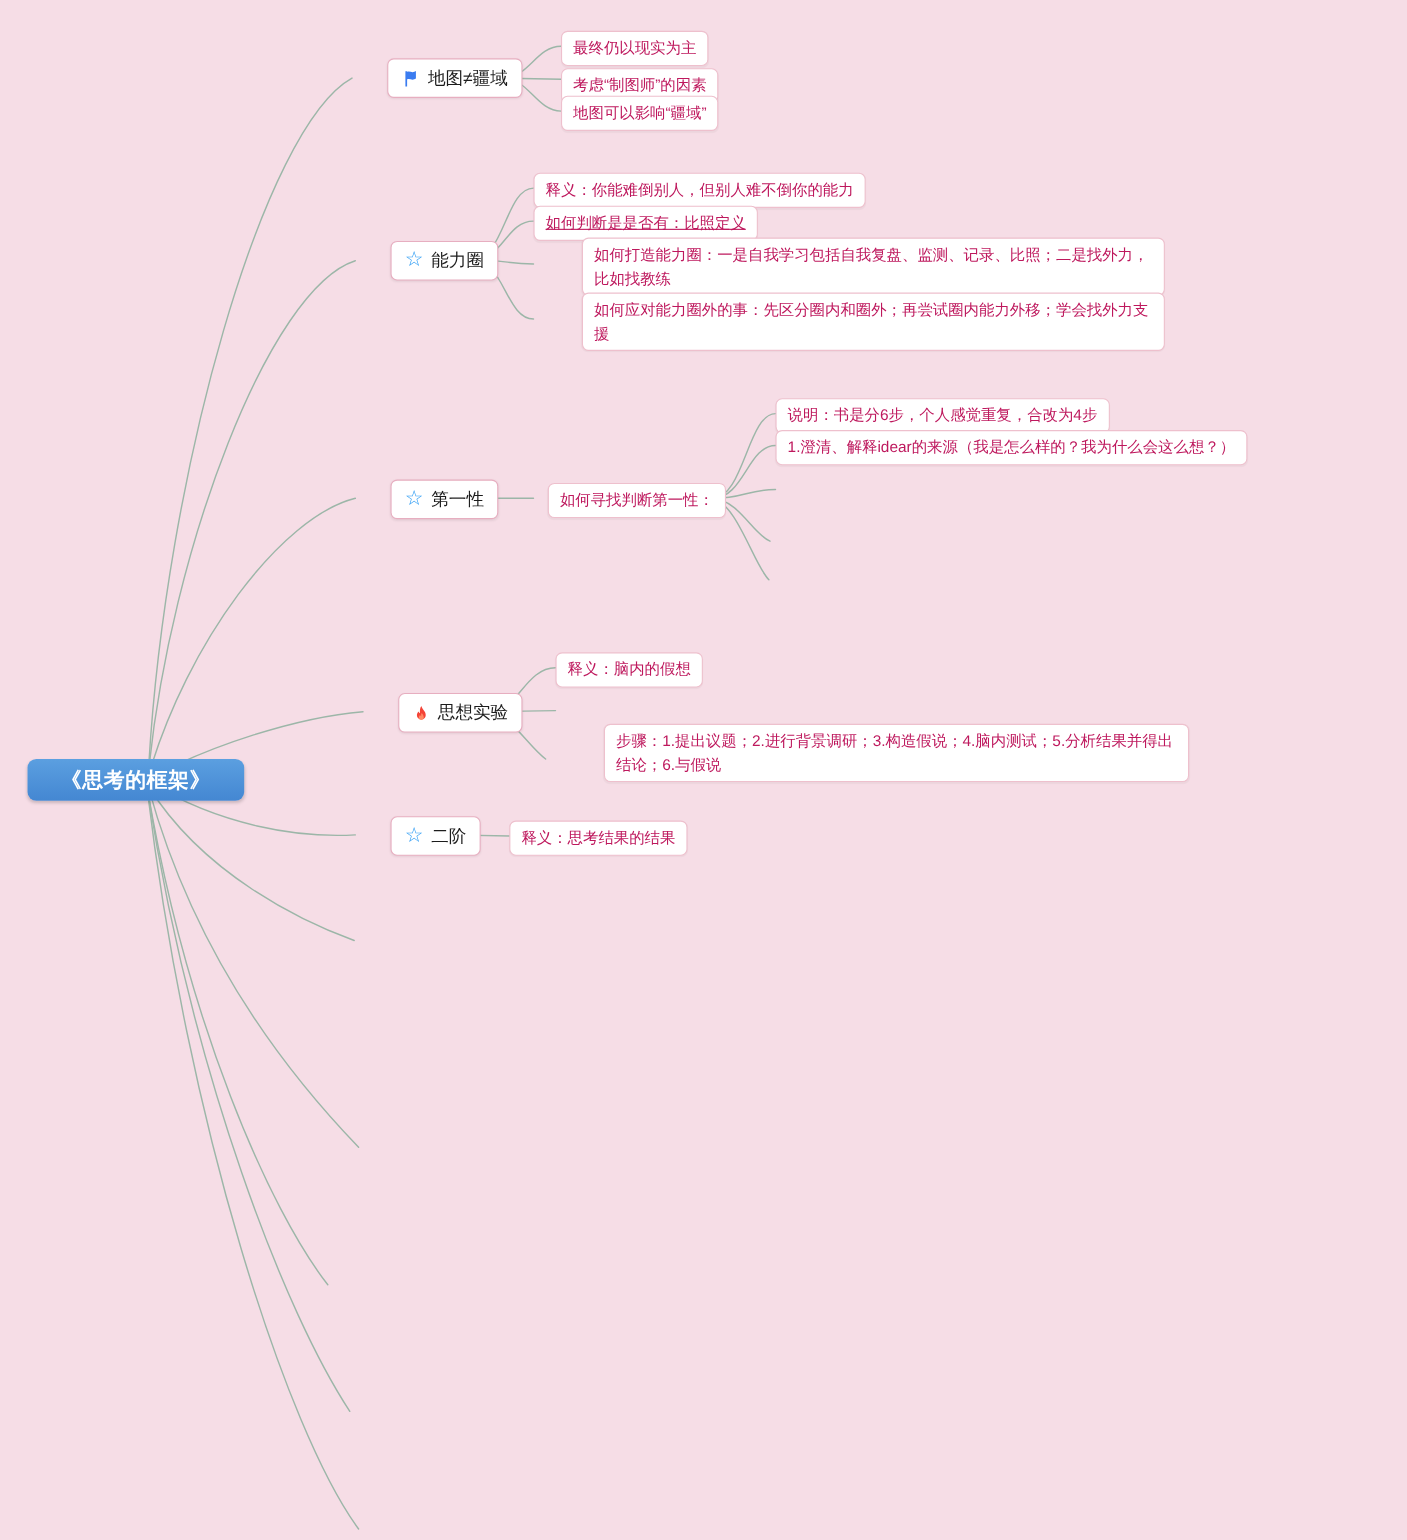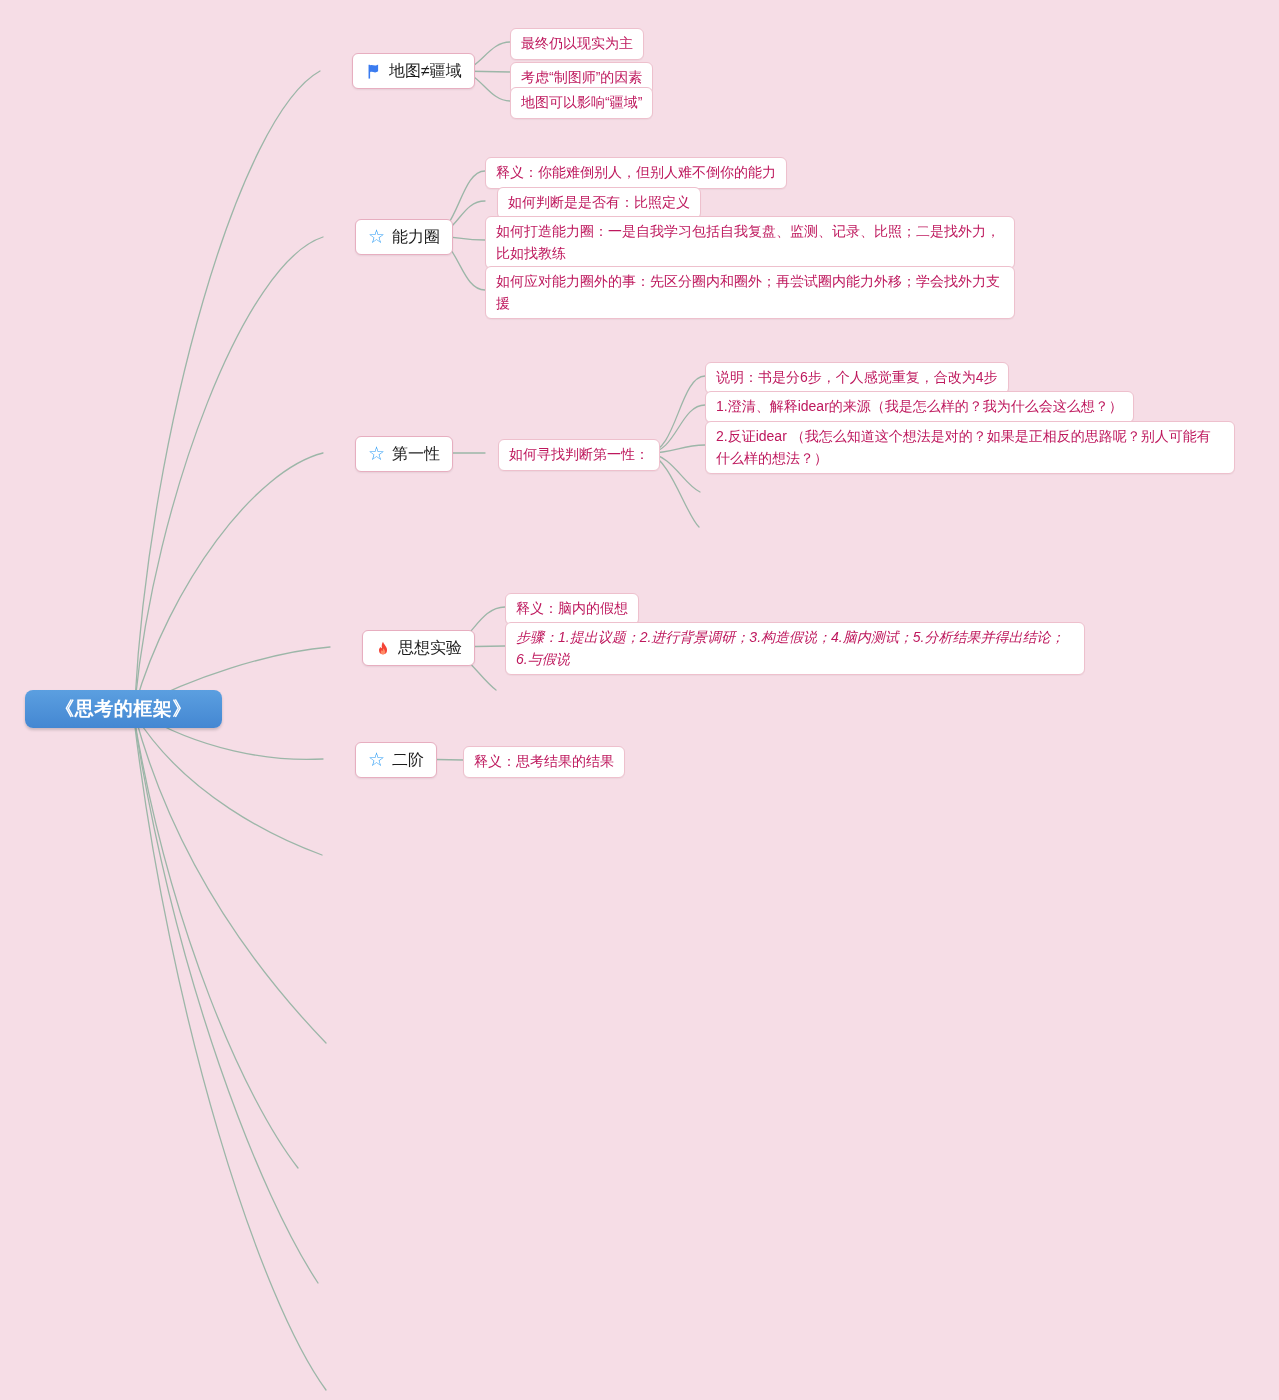--- a/index.html
+++ b/index.html
@@ -35,21 +35,21 @@
     box-shadow:0 1px 2px rgba(0,0,0,.07);
     margin-left:32px;
   }
   .detail{
     border:1px solid #eec0cd;
     padding:4px 10px;
     font-size:14px;color:#be185d;line-height:1.55;
     white-space:nowrap;
     box-shadow:0 1px 1px rgba(0,0,0,.04);
   }
-  .detail.wrap{white-space:normal;}
+  .detail.wrap{white-space:normal;margin-left:44px;}
 
   .icon{display:inline-flex;align-items:center;justify-content:center;line-height:1;}
   .icon svg{display:block;}
   .star{color:#2d9cf4;font-size:19px;font-weight:bold;transform:translateY(-1px);}
 </style>
 </head>
 <body>
 
 <div class="canvas">
 
@@ -113,21 +113,21 @@
     <span>地图可以影响“疆域”</span>
   </div>
 
   <div class="node main" style="left:323px;top:219px;">
     <span class="icon star">☆</span>
     <span>能力圈</span>
   </div>
   <div class="node detail" style="left:485px;top:157px;">
     <span>释义：你能难倒别人，但别人难不倒你的能力</span>
   </div>
-  <div class="node detail" style="left:497px;top:187px;">
+  <div class="node detail" style="left:485px;top:187px;text-decoration:underline;">
     <span>如何判断是是否有：比照定义</span>
   </div>
   <div class="node detail wrap" style="left:485px;top:216px;width:530px;">
     <span>如何打造能力圈：一是自我学习包括自我复盘、监测、记录、比照；二是找外力，比如找教练</span>
   </div>
   <div class="node detail wrap" style="left:485px;top:266px;width:530px;">
     <span>如何应对能力圈外的事：先区分圈内和圈外；再尝试圈内能力外移；学会找外力支援</span>
   </div>
 
   <div class="node main" style="left:323px;top:436px;">
@@ -136,37 +136,34 @@
   </div>
   <div class="node detail" style="left:498px;top:439px;">
     <span>如何寻找判断第一性：</span>
   </div>
   <div class="node detail" style="left:705px;top:362px;">
     <span>说明：书是分6步，个人感觉重复，合改为4步</span>
   </div>
   <div class="node detail" style="left:705px;top:391px;">
     <span>1.澄清、解释idear的来源（我是怎么样的？我为什么会这么想？）</span>
   </div>
-  <div class="node detail wrap" style="left:705px;top:421px;width:530px;">
-    <span>2.反证idear （我怎么知道这个想法是对的？如果是正相反的思路呢？别人可能有什么样的想法？）</span>
-  </div>
 
   <div class="node main" style="left:330px;top:630px;">
     <span class="icon">
       <svg width="16" height="17" viewBox="0 0 24 24">
           <path fill="#f44336" d="M12 2C13 5 15 7 16.5 9.5 17.8 11.6 18 13 18 14.5A6 6 0 0 1 6 14.5C6 12.5 7 11 8.2 9.6 8.6 10.8 9.4 11.6 10.4 11.8 9.8 9 10 5 12 2Z"></path>
           <path fill="#ff8a65" d="M12 21a3.4 3.4 0 0 1-3.4-3.4c0-1.4.9-2.3 1.7-3.2.3.8.9 1.3 1.6 1.4-.4-1.5-.2-3 .6-4.3.9 1.6 2.9 2.9 2.9 6.1A3.4 3.4 0 0 1 12 21Z"></path>
         </svg>
     </span>
     <span>思想实验</span>
   </div>
   <div class="node detail" style="left:505px;top:593px;">
     <span>释义：脑内的假想</span>
   </div>
-  <div class="node detail wrap" style="left:505px;top:622px;width:580px;font-style:italic;">
+  <div class="node detail wrap" style="left:505px;top:658px;width:532px;">
     <span>步骤：1.提出议题；2.进行背景调研；3.构造假说；4.脑内测试；5.分析结果并得出结论；6.与假说</span>
   </div>
 
   <div class="node main" style="left:323px;top:742px;">
     <span class="icon star">☆</span>
     <span>二阶</span>
   </div>
   <div class="node detail" style="left:463px;top:746px;">
     <span>释义：思考结果的结果</span>
   </div>

